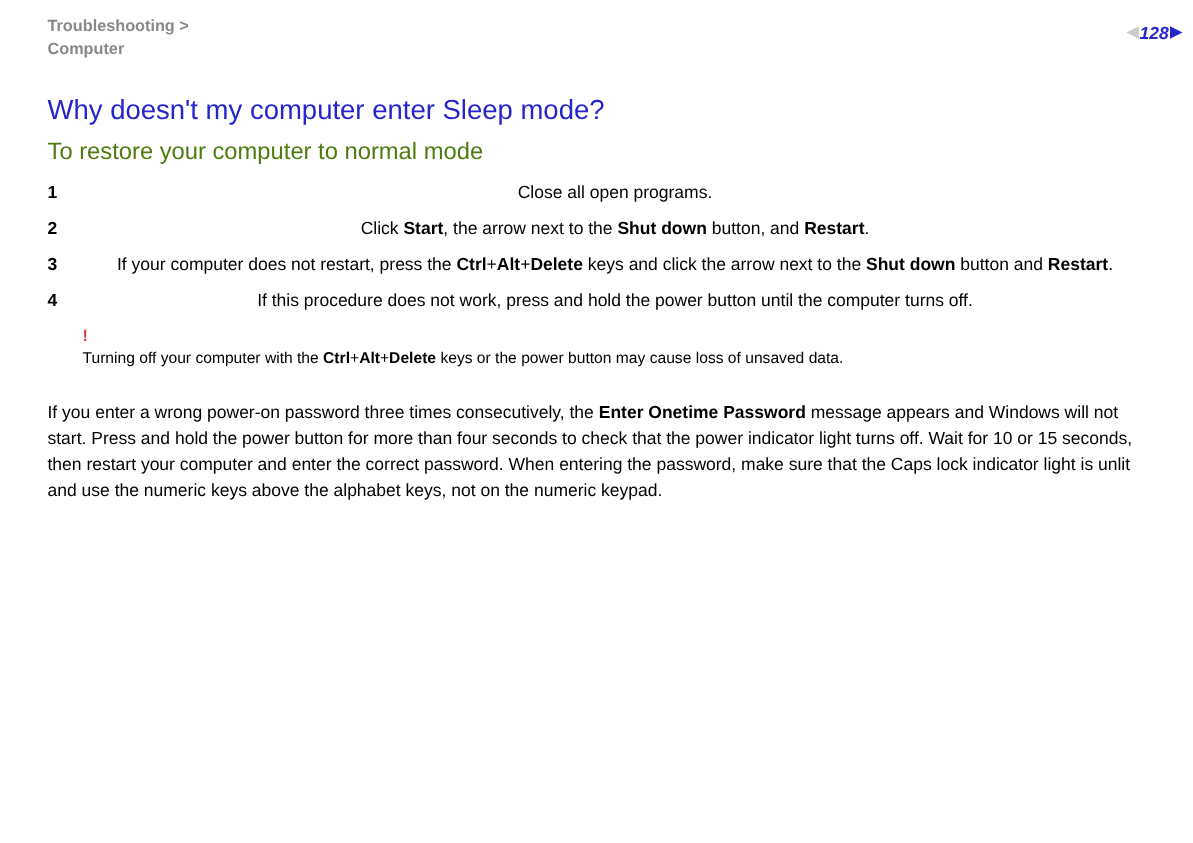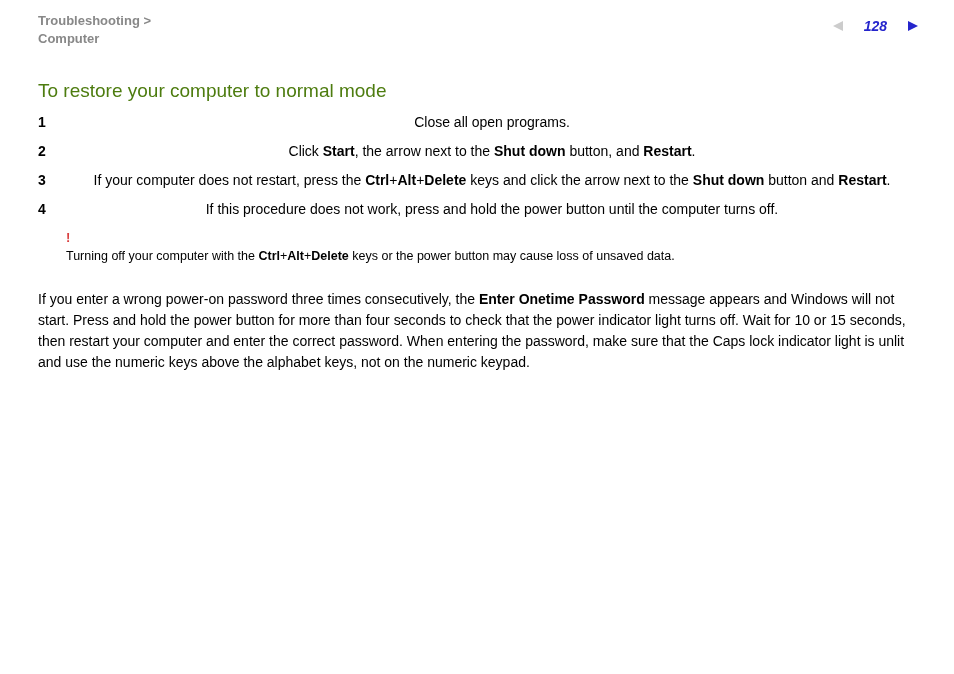--- a/index.html
+++ b/index.html
@@ -8,32 +8,32 @@
       background: #fff;
       width: 954px;
       height: 674px;
       position: relative;
       color: #000;
     }
     .header {
       display: flex;
       justify-content: space-between;
       align-items: flex-start;
-      padding: 12px 36px 8px 38px;
+      padding: 12px 8px 8px 38px;
     }
     .breadcrumb {
       font-size: 13px;
       font-weight: bold;
       color: #888;
       line-height: 1.4;
     }
     .page-nav {
       display: flex;
       align-items: center;
-      gap: 21px;
+      gap: 1px;
       margin-top: 6px;
     }
     .page-num {
       color: #2525cc;
       font-weight: bold;
       font-style: italic;
       font-size: 14px;
     }
     .arrow-left, .arrow-right {
       width: 0; height: 0;
@@ -107,20 +107,21 @@
   </div>
   <div class="page-nav">
     <div class="arrow-left"></div>
     <span class="page-num">128</span>
     <div class="arrow-right"></div>
   </div>
 </div>
 
 <div class="content">
 
+  <h2 class="heading">Why doesn't my computer enter Sleep mode?</h2>
   <h3 class="sub-heading">To restore your computer to normal mode</h3>
 
   <ol class="steps">
     <li class="step">
       <span class="step-num">1</span>
       <span class="step-text">Close all open programs.</span>
     </li>
     <li class="step">
       <span class="step-num">2</span>
       <span class="step-text">Click <b>Start</b>, the arrow next to the <b>Shut down</b> button, and <b>Restart</b>.</span>

